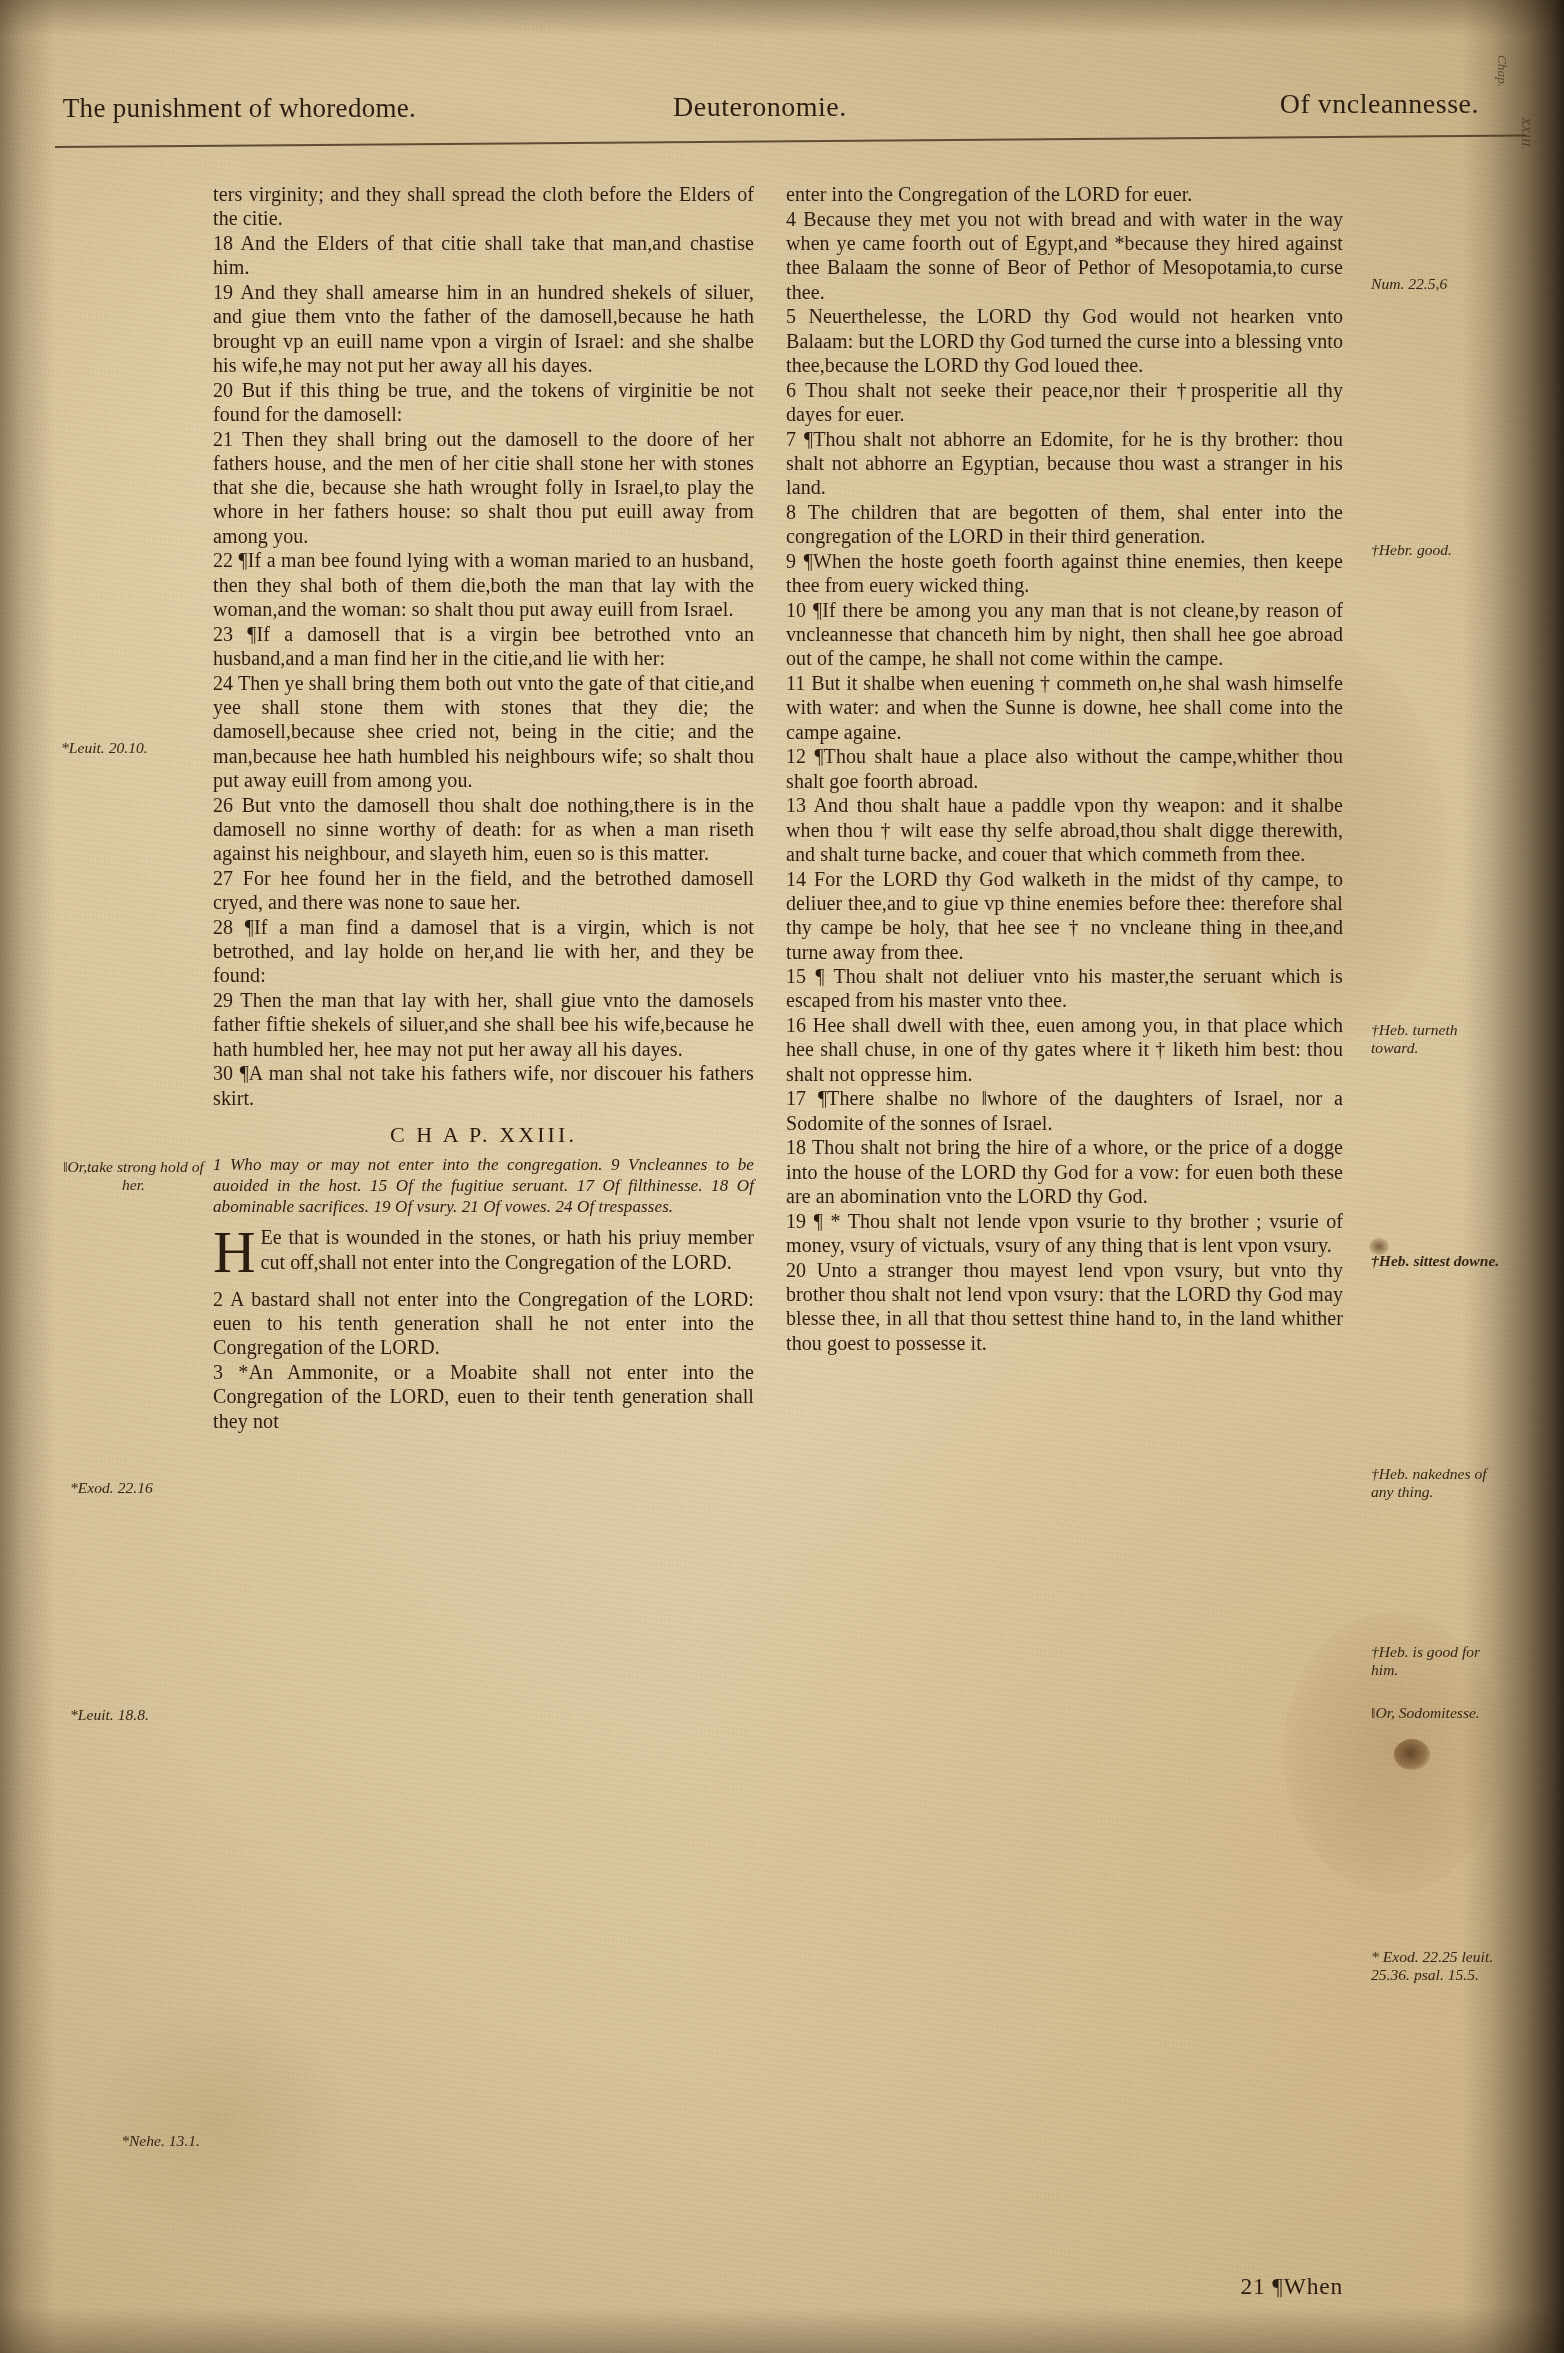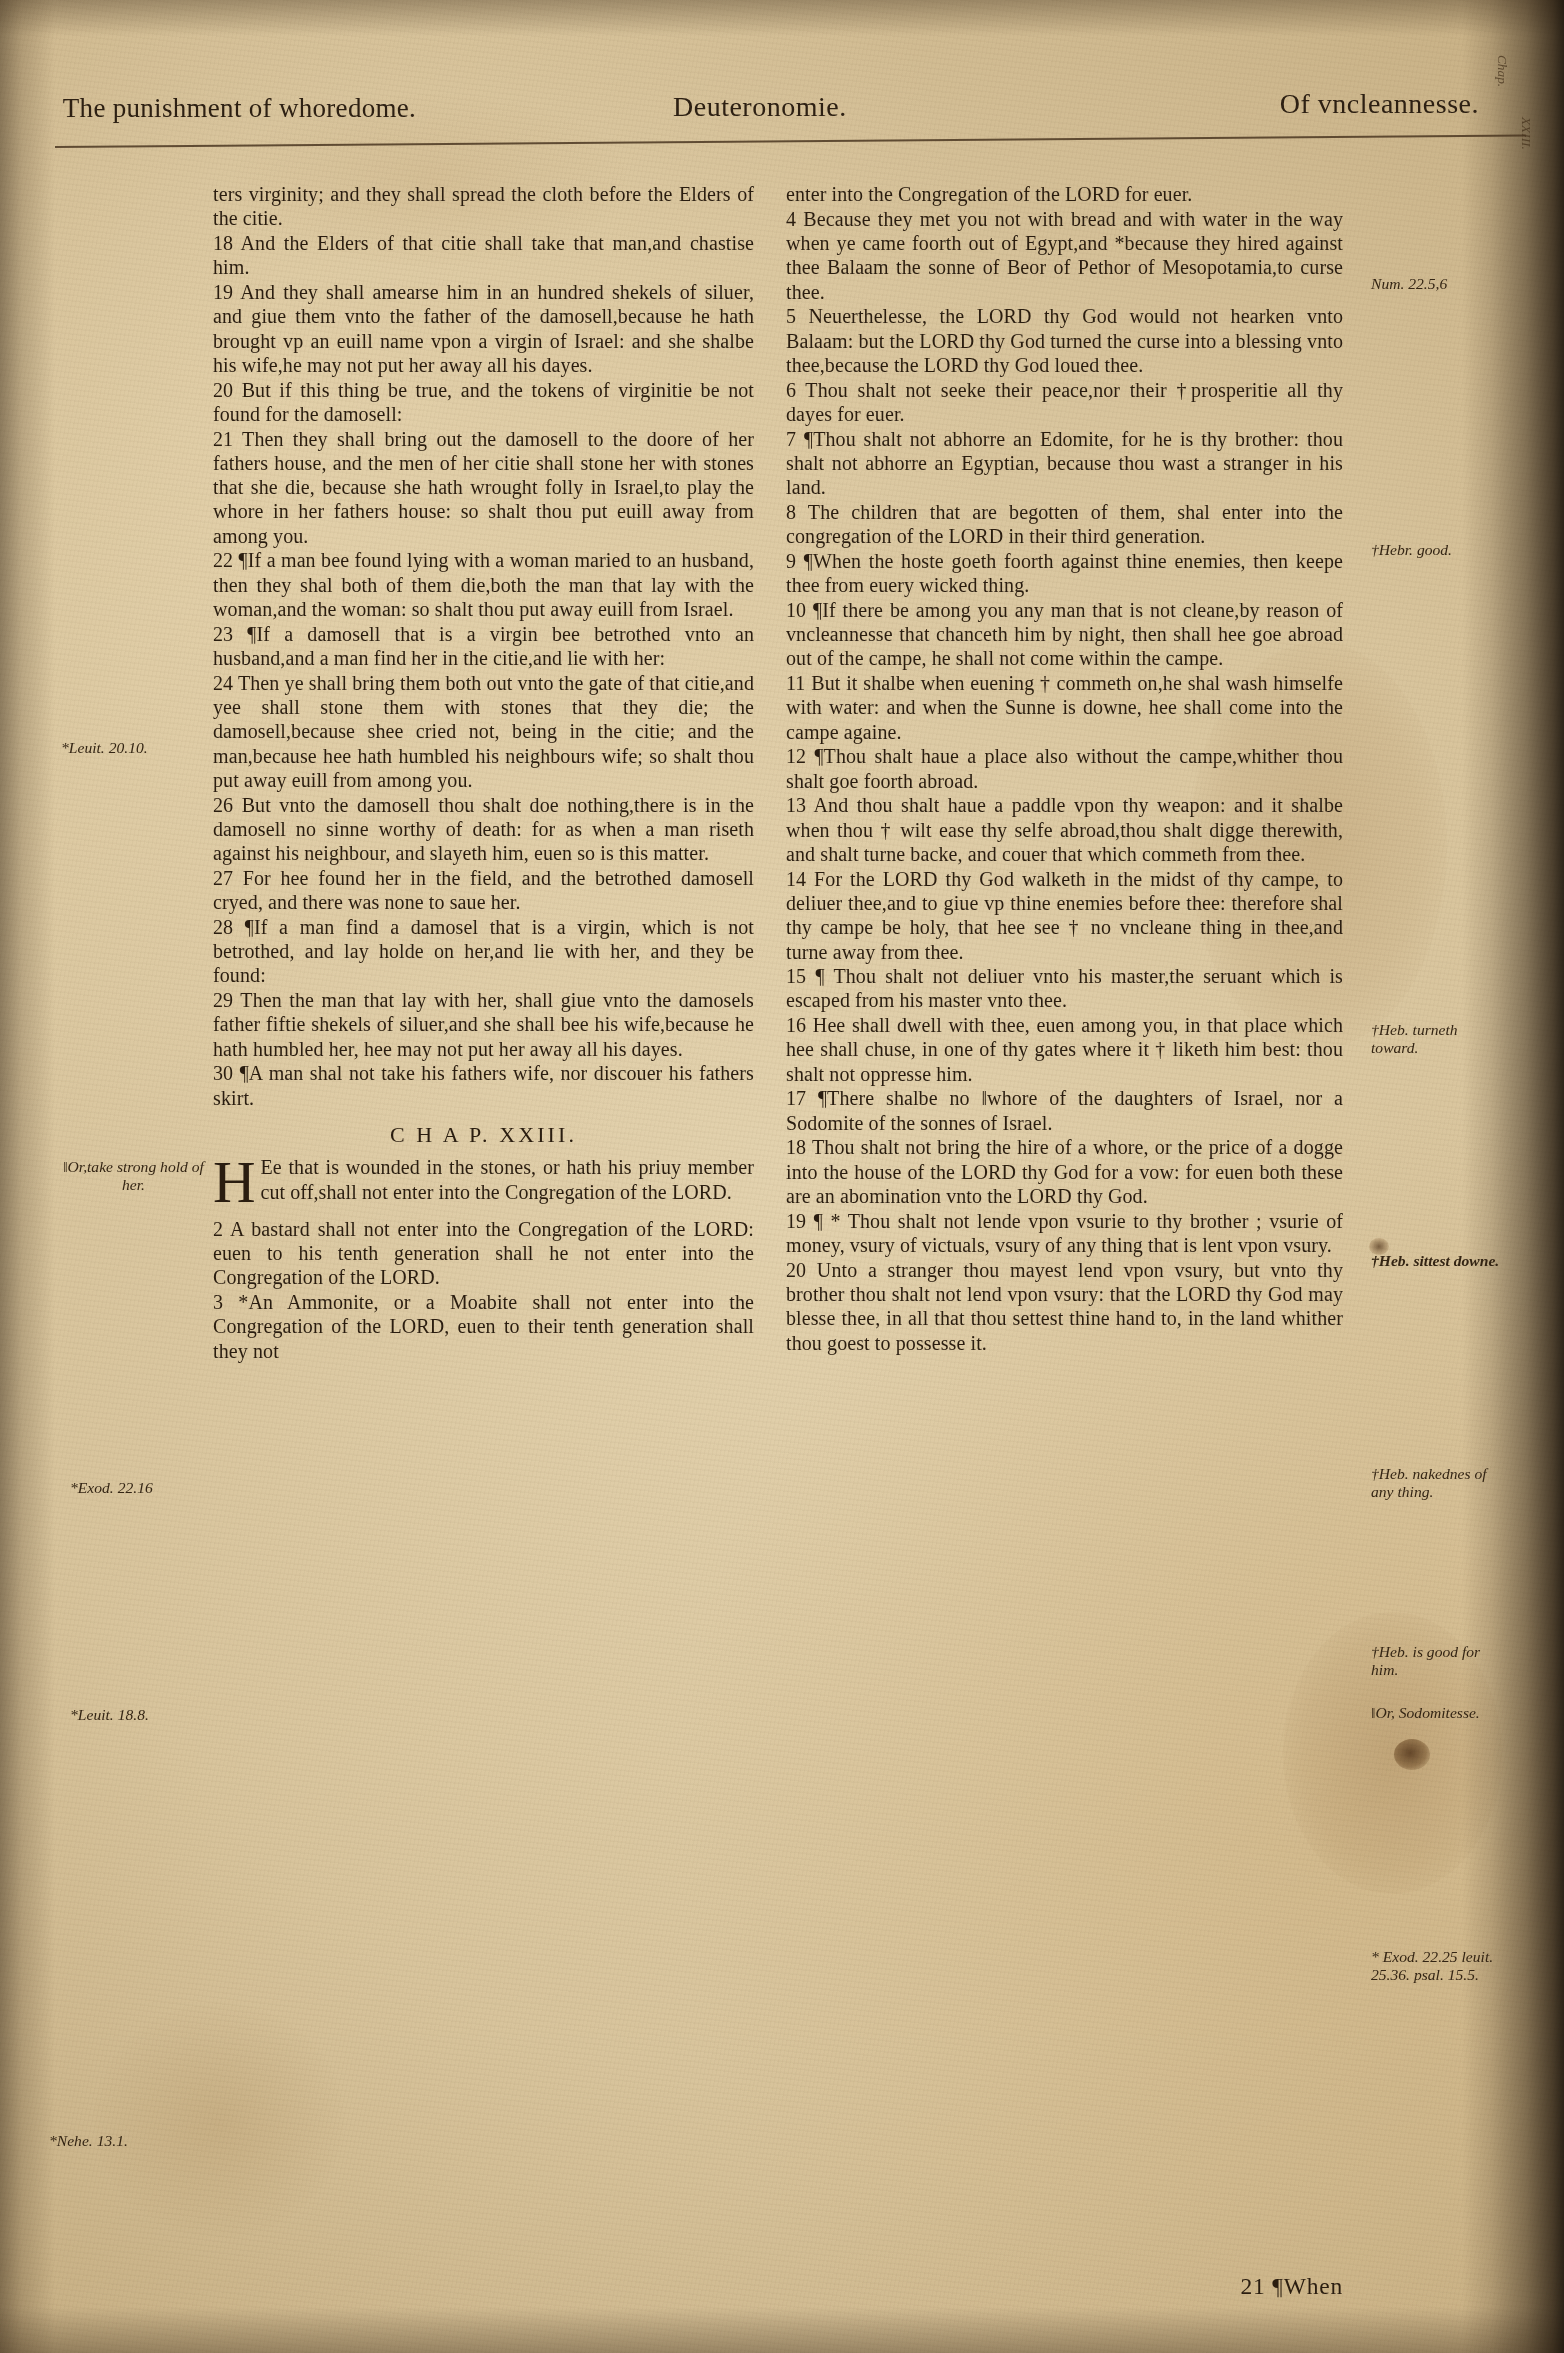--- a/index.html
+++ b/index.html
@@ -214,20 +214,21 @@
     <p>22  ¶If a man bee found lying with a woman maried to an husband, then they shal both of them die,both the man that lay with the woman,and the woman: so shalt thou put away euill from Israel.</p>
     <p>23  ¶If a damosell that is a virgin bee betrothed vnto an husband,and a man find her in the citie,and lie with her:</p>
     <p>24  Then ye shall bring them both out vnto the gate of that citie,and yee shall stone them with stones that they die; the damosell,because shee cried not, being in the citie; and the man,because hee hath humbled his neighbours wife; so shalt thou put away euill from among you.</p>
     <p>26  But vnto the damosell thou shalt doe nothing,there is in the damosell no sinne worthy of death: for as when a man riseth against his neighbour, and slayeth him, euen so is this matter.</p>
     <p>27  For hee found her in the field, and the betrothed damosell cryed, and there was none to saue her.</p>
     <p>28  ¶If a man find a damosel that is a virgin, which is not betrothed, and lay holde on her,and lie with her, and they be found:</p>
     <p>29  Then the man that lay with her, shall giue vnto the damosels father fiftie shekels of siluer,and she shall bee his wife,because he hath humbled her, hee may not put her away all his dayes.</p>
     <p>30  ¶A man shal not take his fathers wife, nor discouer his fathers skirt.</p>
 
     <div class="chap-title">C H A P.  XXIII.</div>
+    <div class="chap-arg">1 Who may or may not enter into the congregation. 9 Vncleannes to be auoided in the host.  15 Of the fugitiue seruant.  17 Of filthinesse.  18 Of abominable sacrifices.  19 Of vsury.  21 Of vowes.  24 Of trespasses.</div>
 
     <p class="dropcap-par">
       <span class="dropcap">H</span><span>Ee that is wounded in the stones, or hath his priuy member cut off,shall not enter into the Congregation of the LORD.</span>
     </p>
     <p>2  A bastard shall not enter into the Congregation of the LORD: euen to his tenth generation shall he not enter into the Congregation of the LORD.</p>
     <p>3  *An Ammonite, or a Moabite shall not enter into the Congregation of the LORD, euen to their tenth generation shall they not</p>
   </div>
 
   <div class="col" id="col-right">
     <p>enter into the Congregation of the LORD for euer.</p>
@@ -247,21 +248,21 @@
     <p>17  ¶There shalbe no ‖whore of the daughters of Israel, nor a Sodomite of the sonnes of Israel.</p>
     <p>18  Thou shalt not bring the hire of a whore, or the price of a dogge into the house of the LORD thy God for a vow: for euen both these are an abomination vnto the LORD thy God.</p>
     <p>19  ¶ * Thou shalt not lende vpon vsurie to thy brother ; vsurie of money,  vsury of victuals, vsury of any thing that is lent vpon vsury.</p>
     <p>20  Unto a stranger thou mayest lend vpon vsury, but vnto thy brother thou shalt not lend vpon vsury: that the LORD thy God may blesse thee, in all that thou settest thine hand to, in the land whither thou goest to possesse it.</p>
   </div>
 
   <div class="note left" style="left:61px;  top:739px;  width:145px;">*Leuit. 20.10.</div>
   <div class="note left" style="left:61px;  top:1158px; width:145px;text-align:center;">‖Or,take strong hold of her.</div>
   <div class="note left" style="left:70px;  top:1479px; width:145px;">*Exod. 22.16</div>
   <div class="note left" style="left:70px;  top:1706px; width:145px;">*Leuit. 18.8.</div>
-  <div class="note left" style="left:49px;  top:2132px; width:145px;">*Nehe. 13.1.</div>
+  <div class="note left" style="left:55px;  top:2132px; width:145px;text-align:right;">*Nehe. 13.1.</div>
 
   <div class="note right" style="left:1371px; top:275px;  width:133px;">Num. 22.5,6</div>
   <div class="note right" style="left:1371px; top:541px;  width:133px;">†Hebr. good.</div>
   <div class="note right" style="left:1371px; top:1021px; width:133px;">†Heb. turneth toward.</div>
   <div class="note right" style="left:1371px; top:1252px; width:133px;font-weight:bold;">†Heb. sittest downe.</div>
   <div class="note right" style="left:1371px; top:1465px; width:139px;">†Heb. nakednes of any thing.</div>
   <div class="note right" style="left:1371px; top:1643px; width:133px;">†Heb. is good for him.</div>
   <div class="note right" style="left:1371px; top:1704px; width:133px;">‖Or, Sodomitesse.</div>
   <div class="note right" style="left:1371px; top:1948px; width:141px;">* Exod. 22.25 leuit. 25.36. psal. 15.5.</div>
 

